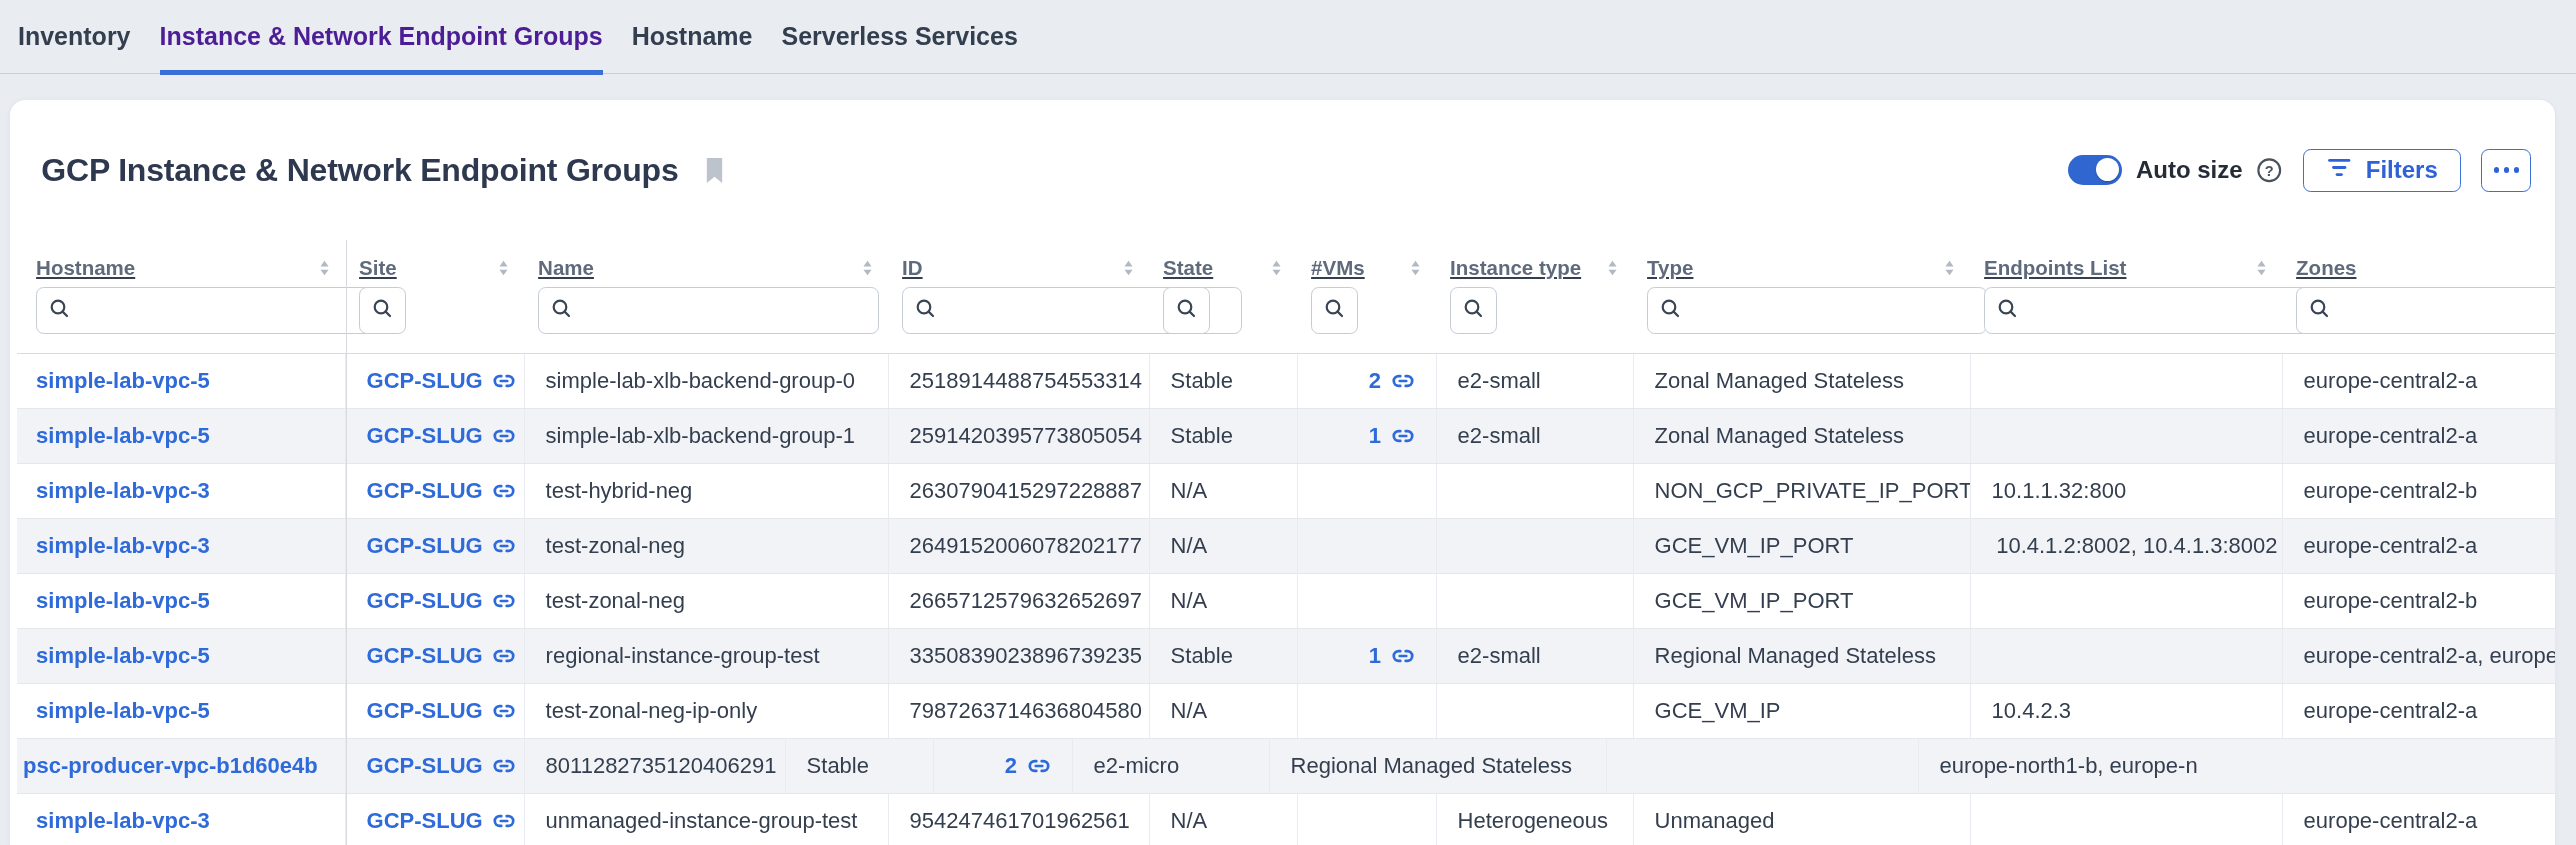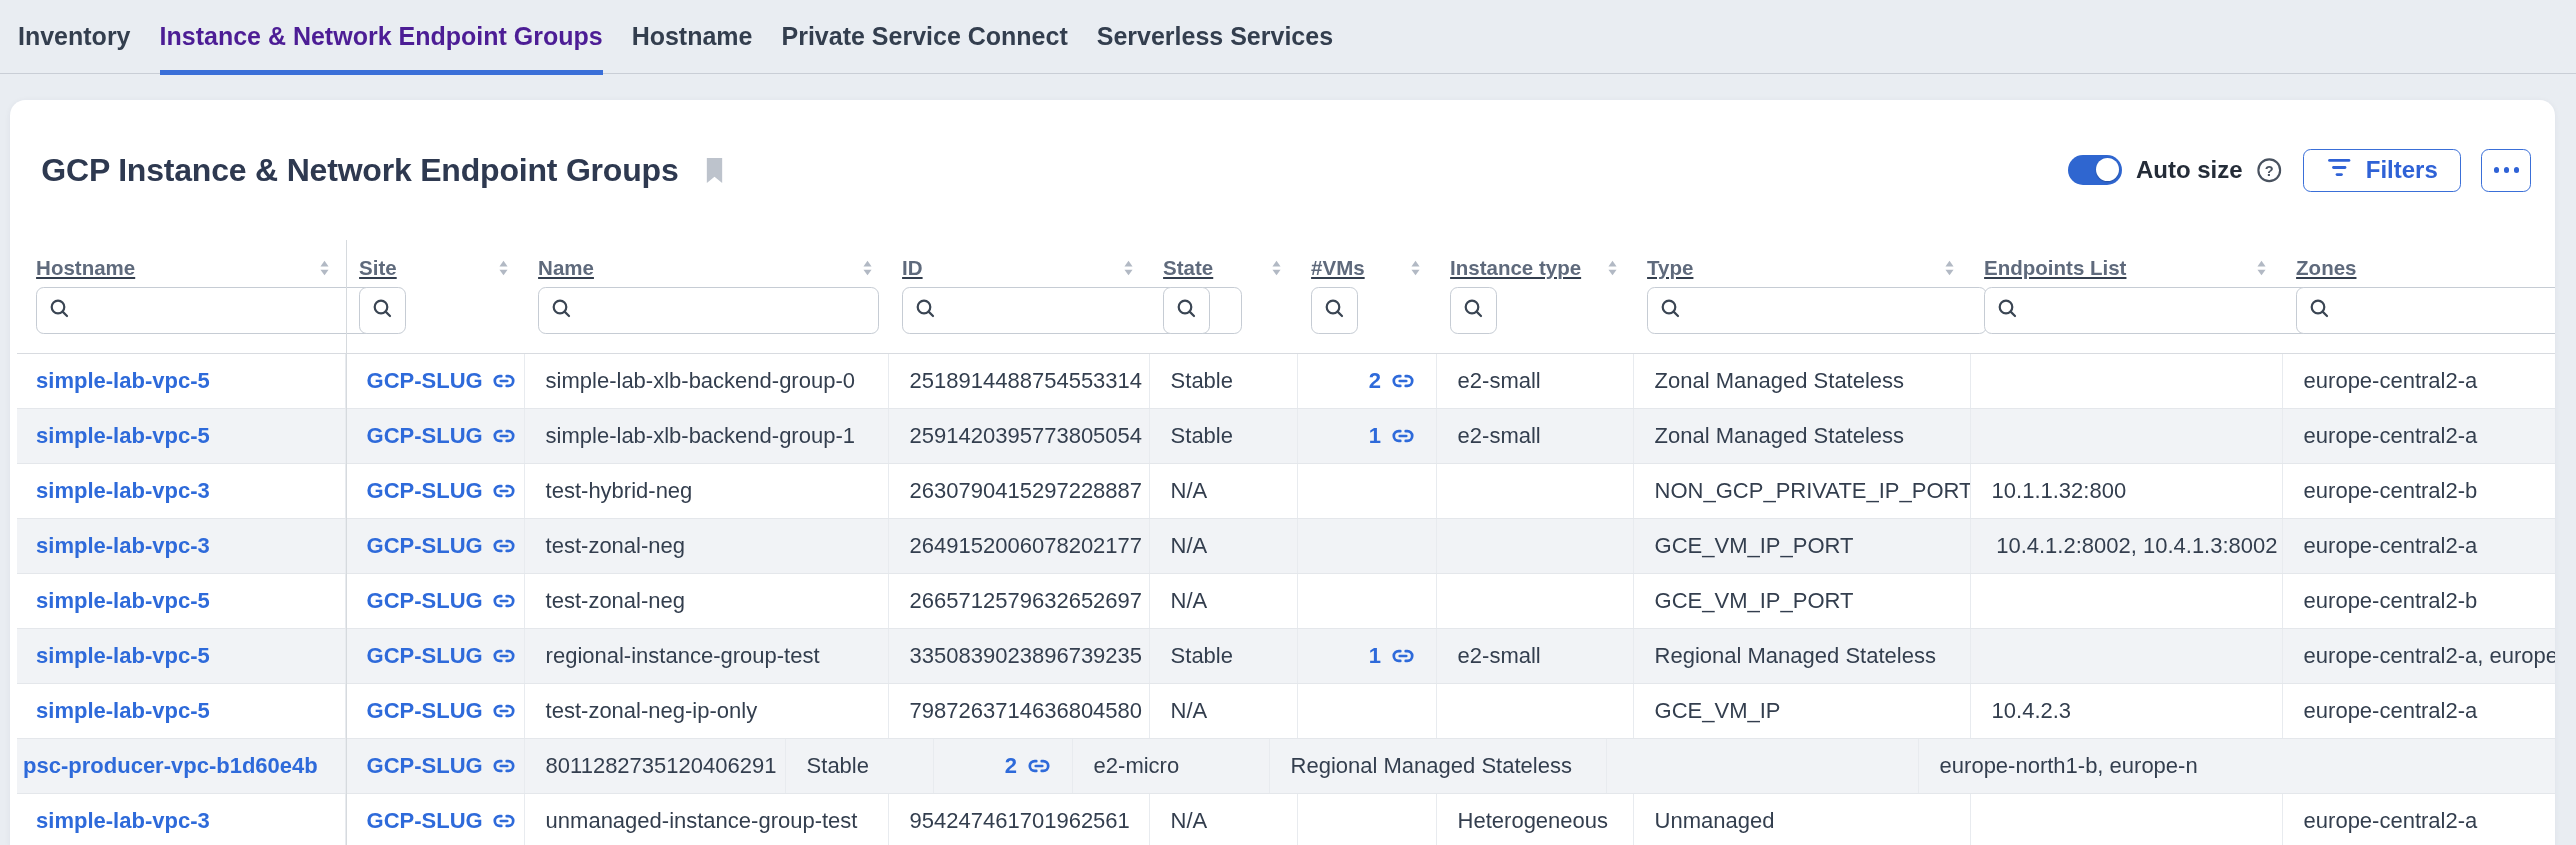--- a/index.html
+++ b/index.html
@@ -117,23 +117,20 @@
 <div class="page">
   <nav class="tabbar">
       <div class="tab">
         <span class="tab-label">Inventory</span>
       </div>
       <div class="tab active">
         <span class="tab-label">Instance &amp; Network Endpoint Groups</span>
       </div>
       <div class="tab">
         <span class="tab-label">Hostname</span>
-      </div>
-      <div class="tab">
-        <span class="tab-label">Private Service Connect</span>
       </div>
       <div class="tab">
         <span class="tab-label">Serverless Services</span>
       </div>
     </nav>
 
   <section class="card">
     <div class="card-header">
       <div class="title-row">
         <h1 class="title">GCP Instance &amp; Network Endpoint Groups</h1>

